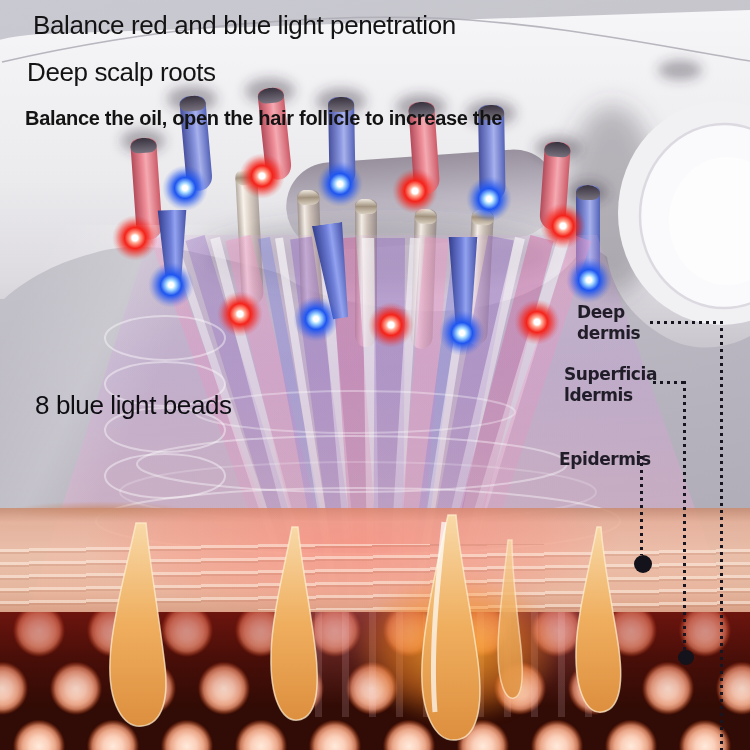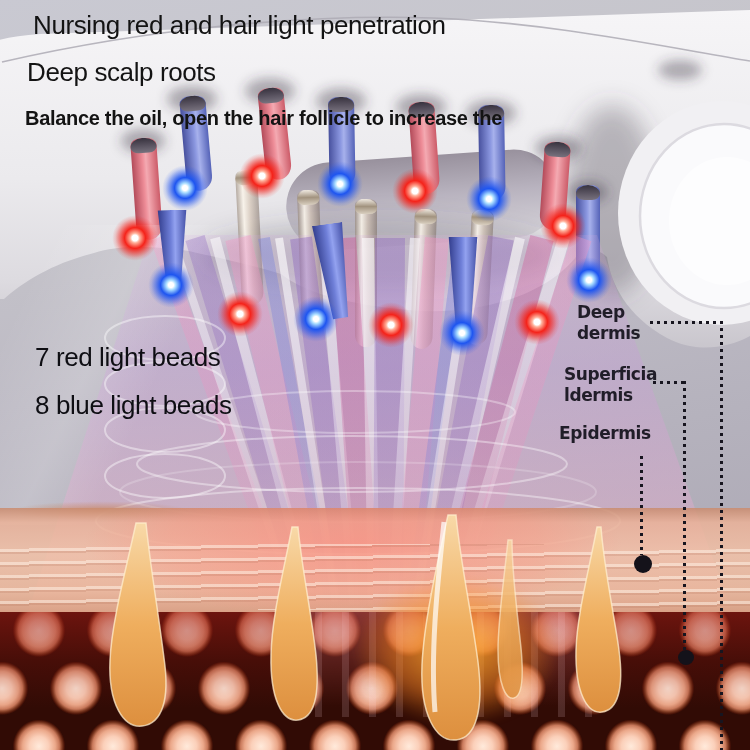--- a/index.html
+++ b/index.html
@@ -219,30 +219,29 @@
   <div class="bead blue" style="left:566px;top:257px"></div>
 
   <div class="layer-label" style="left:564px;top:364px">
     <div>Superficia</div>
     <div>ldermis</div>
   </div>
   <div class="layer-label" style="left:577px;top:302px">
     <div>Deep</div>
     <div>dermis</div>
   </div>
-  <div class="layer-label" style="left:559px;top:423px">
+  <div class="layer-label" style="left:559px;top:449px">
     <div>Epidermis</div>
   </div>
   <div class="dot-h" style="left:650px;top:321px;width:73px"></div>
   <div class="dot-v" style="left:720px;top:321px;height:429px"></div>
   <div class="dot-h" style="left:653px;top:381px;width:32px"></div>
   <div class="dot-v" style="left:683px;top:381px;height:271px"></div>
   <div class="end-dot" style="left:678px;top:650px;width:16px;height:15px"></div>
   <div class="dot-v" style="left:640px;top:456px;height:99px"></div>
   <div class="end-dot" style="left:634px;top:555px;width:18px;height:18px"></div>
 
-  <div class="headline h-big" style="left:33px;top:10px">Nursing red and hair light penetration</div>
+  <div class="headline h-big" style="left:33px;top:10px">Balance red and blue light penetration</div>
   <div class="headline h-small" style="left:25px;top:107px">Balance the oil, open the hair follicle to increase the</div>
   <div class="headline h-big" style="left:27px;top:57px">Deep scalp roots</div>
-  <div class="feature" style="top:342px">7 red light beads</div>
   <div class="feature" style="top:390px">8 blue light beads</div>
 
 </div>
 
 </body></html>

